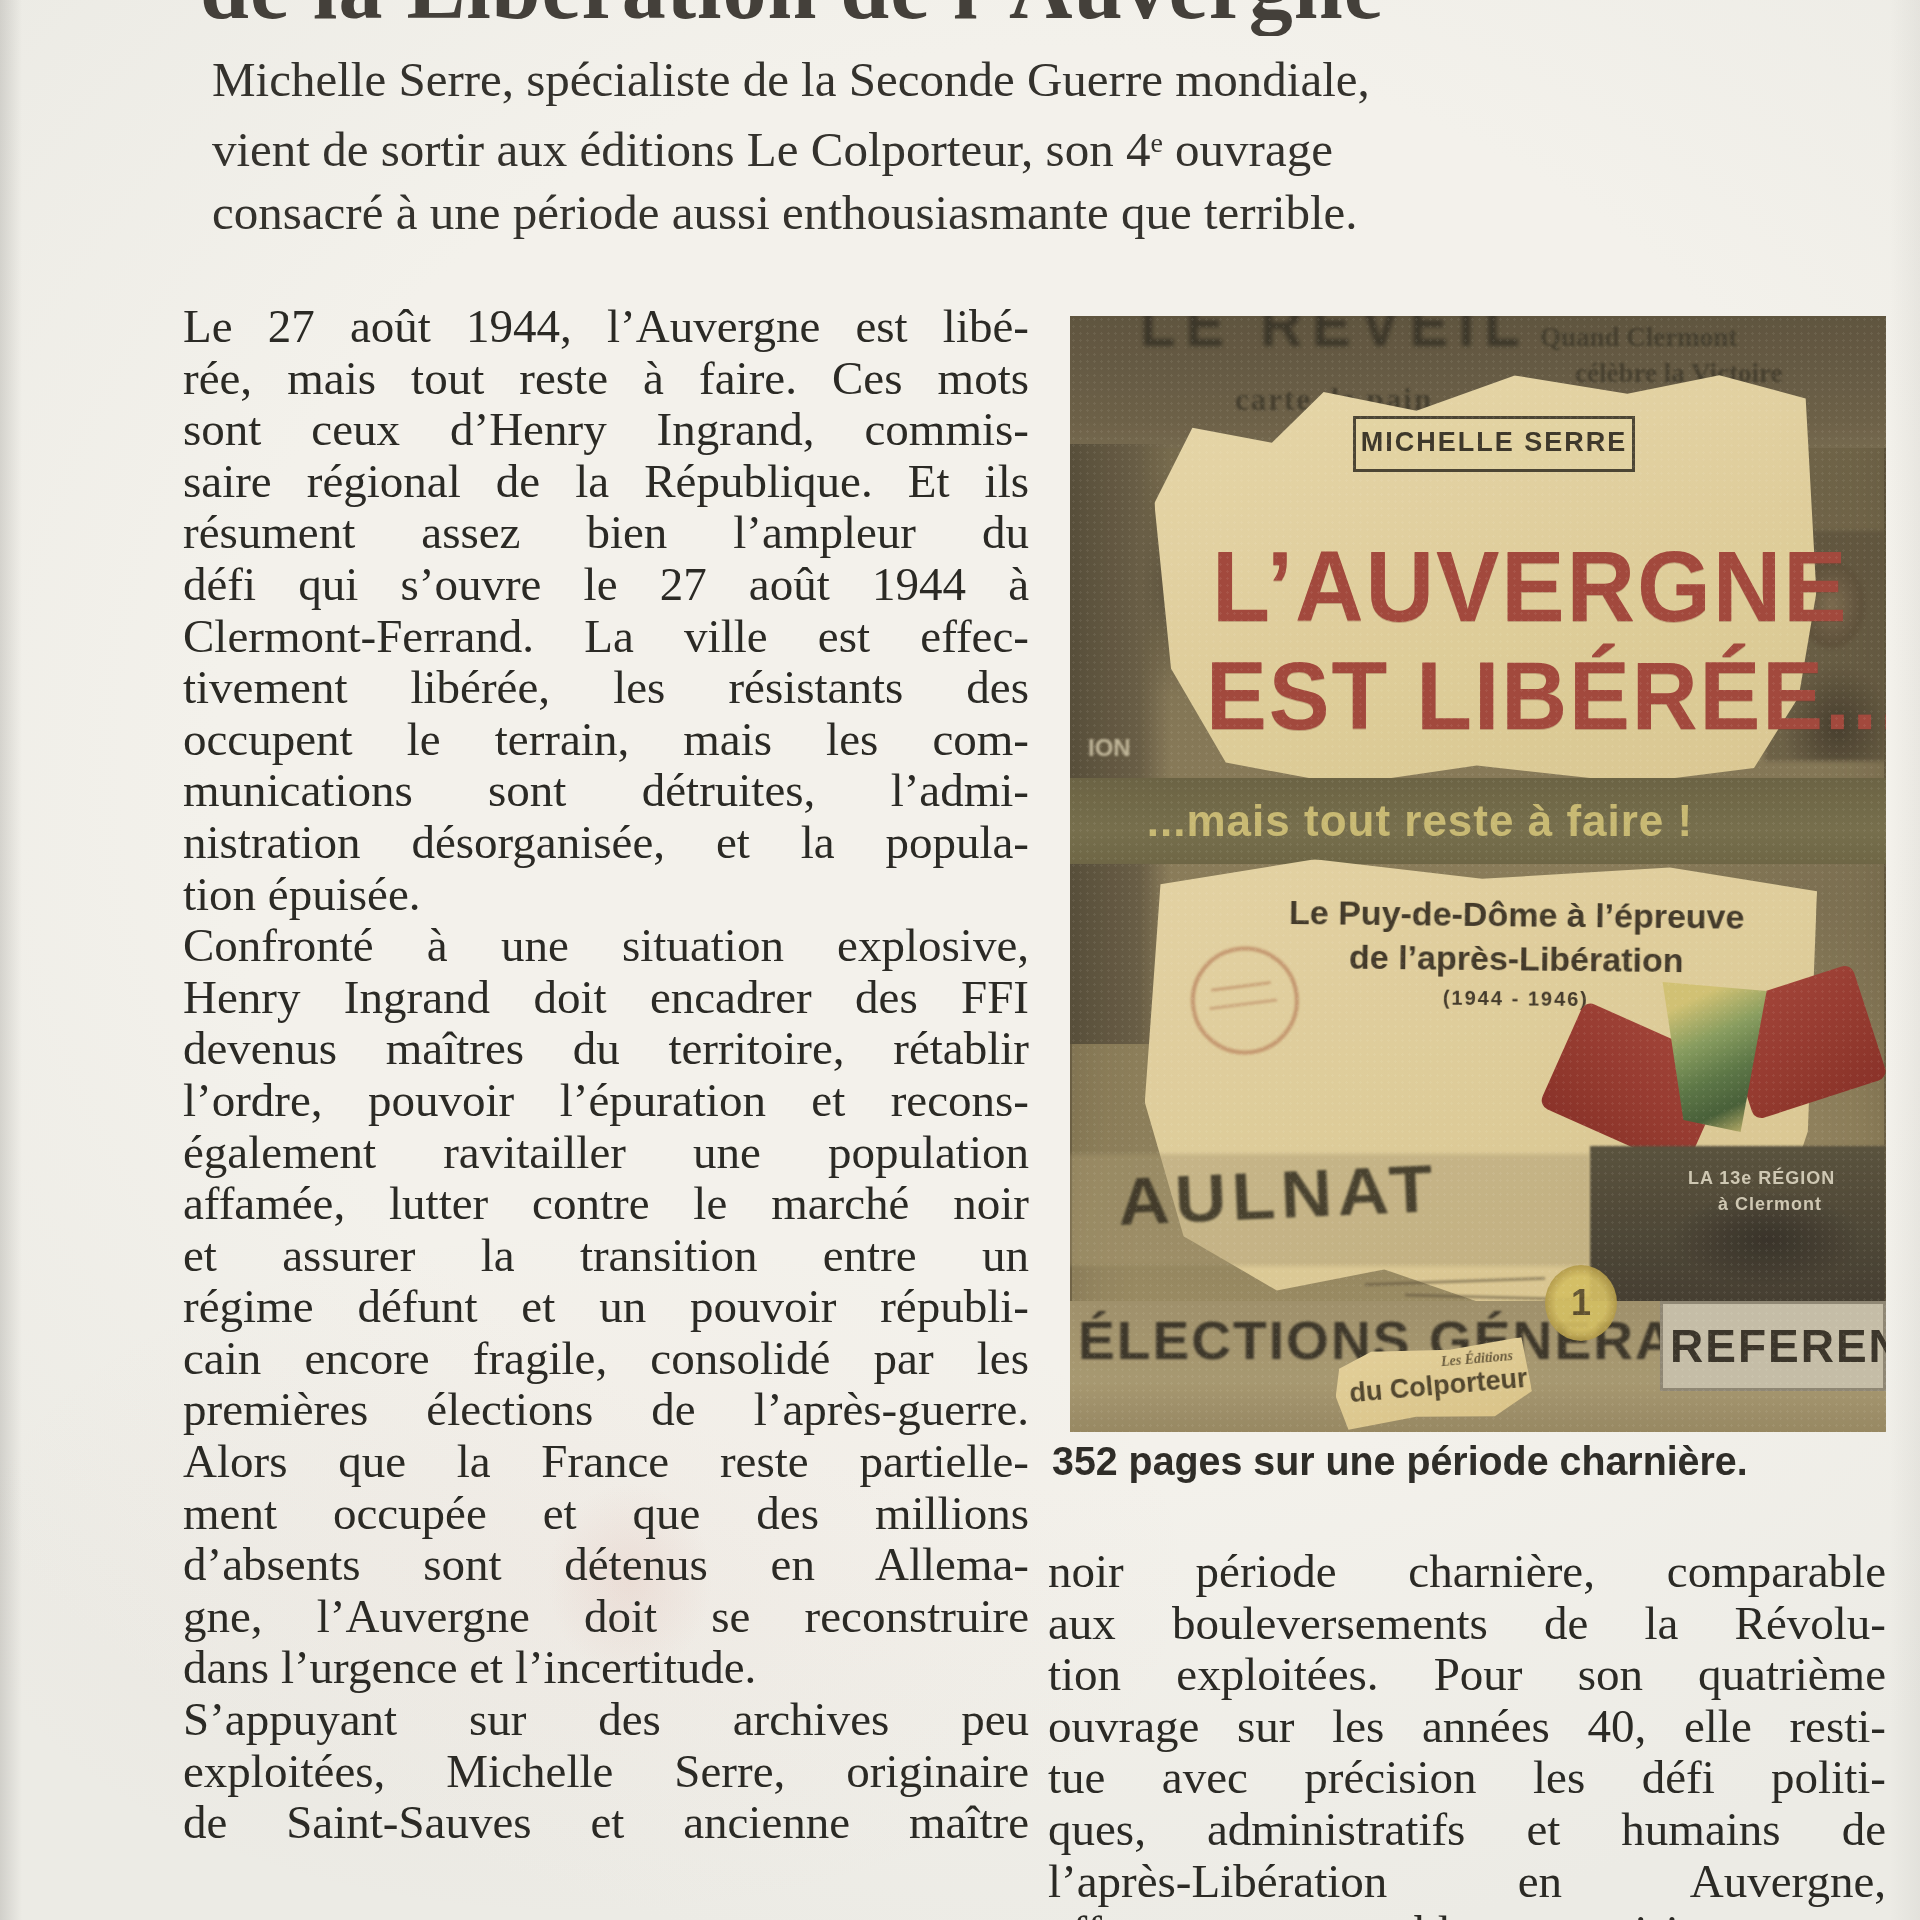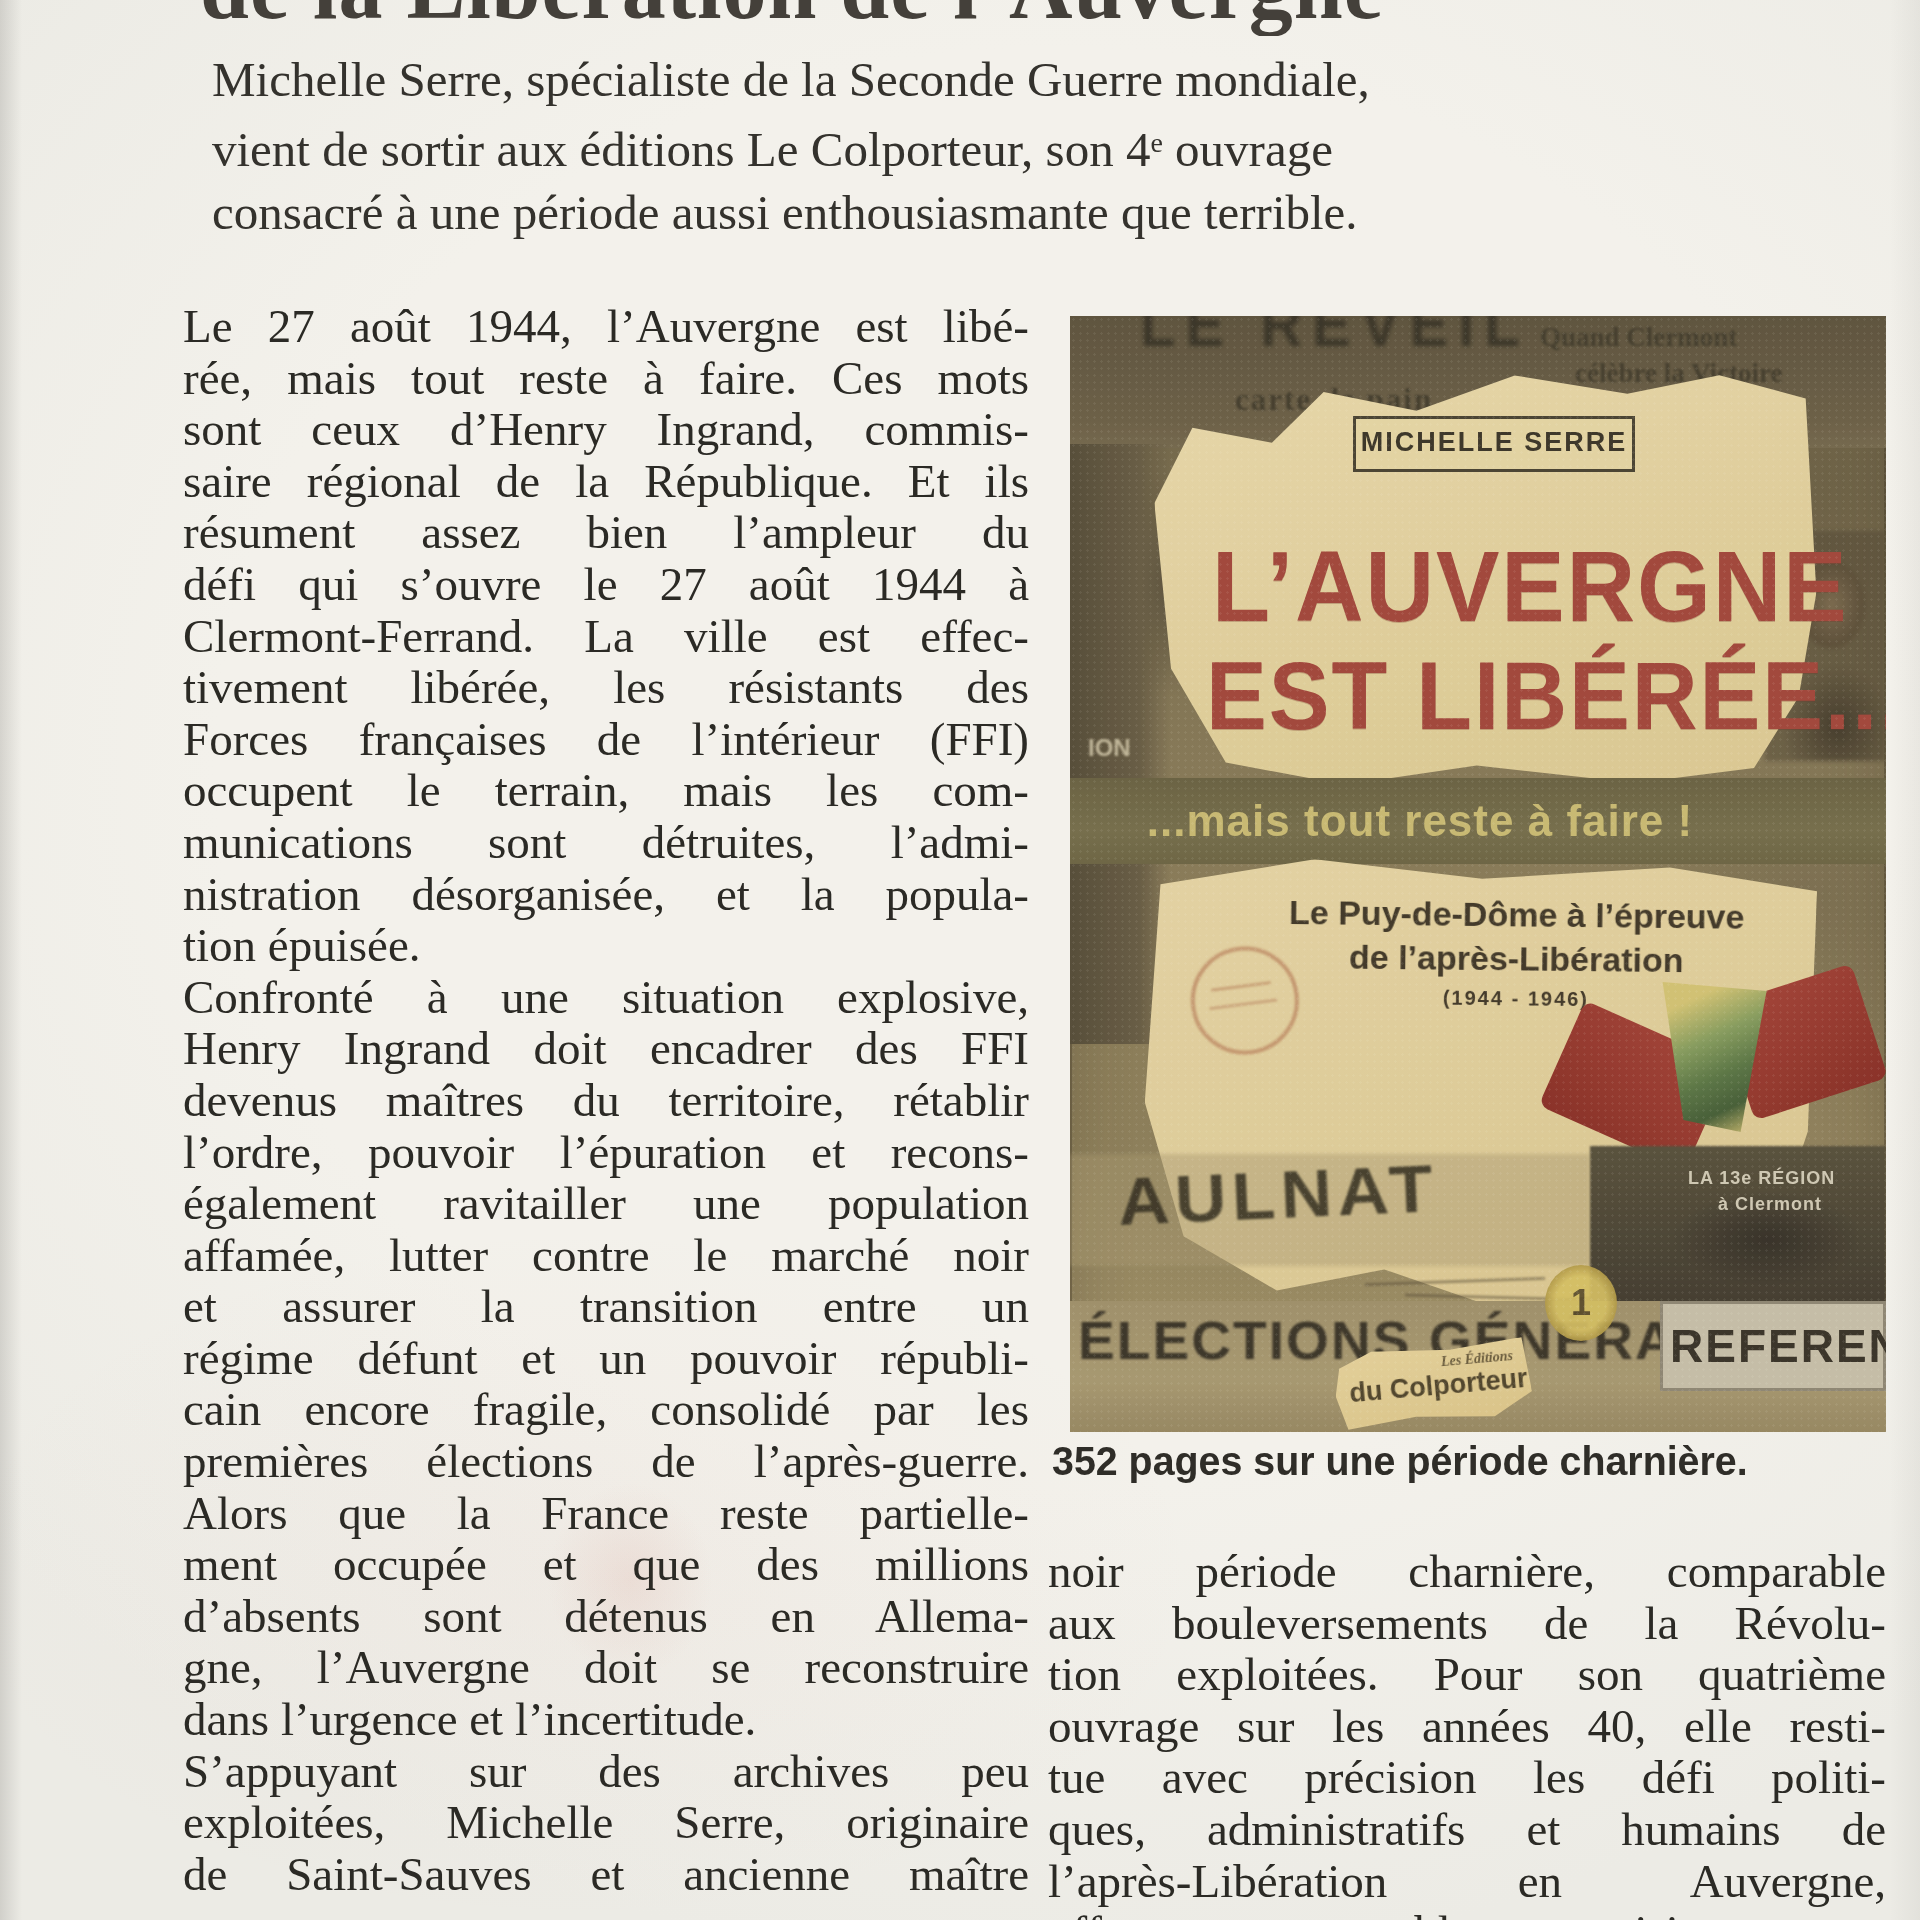--- a/index.html
+++ b/index.html
@@ -169,21 +169,20 @@
   <div class="col col-left">
 
   <div class="bl">Le 27 août 1944, l’Auvergne est libé-</div>
       <div class="bl">rée, mais tout reste à faire. Ces mots</div>
       <div class="bl">sont ceux d’Henry Ingrand, commis-</div>
       <div class="bl">saire régional de la République. Et ils</div>
       <div class="bl">résument assez bien l’ampleur du</div>
       <div class="bl">défi qui s’ouvre le 27 août 1944 à</div>
       <div class="bl">Clermont-Ferrand. La ville est effec-</div>
       <div class="bl">tivement libérée, les résistants des</div>
-      <div class="bl">Forces françaises de l’intérieur (FFI)</div>
       <div class="bl">occupent le terrain, mais les com-</div>
       <div class="bl">munications sont détruites, l’admi-</div>
       <div class="bl">nistration désorganisée, et la popula-</div>
       <div class="bl el">tion épuisée.</div>
       <div class="bl">Confronté à une situation explosive,</div>
       <div class="bl">Henry Ingrand doit encadrer des FFI</div>
       <div class="bl">devenus maîtres du territoire, rétablir</div>
       <div class="bl">l’ordre, pouvoir l’épuration et recons-</div>
       <div class="bl">également ravitailler une population</div>
       <div class="bl">affamée, lutter contre le marché noir</div>

